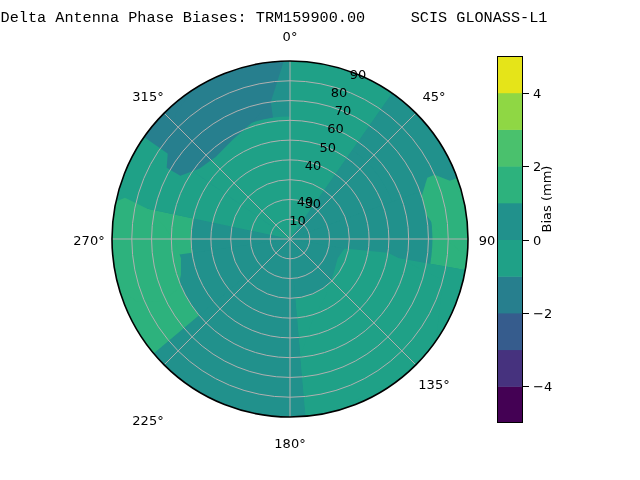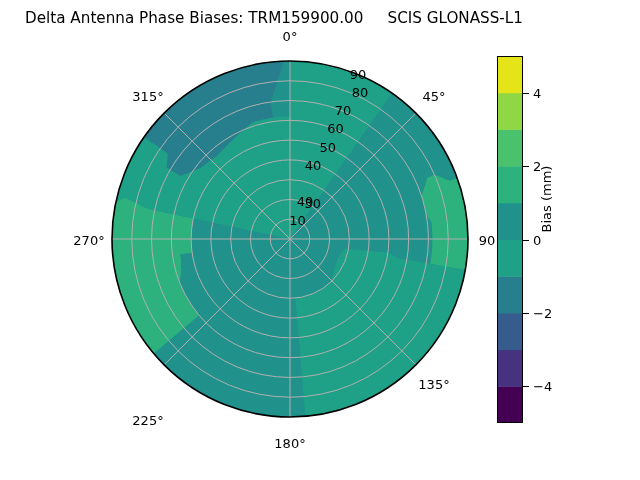--- a/index.html
+++ b/index.html
@@ -5,21 +5,21 @@
   html,body{margin:0;padding:0;}
   body{
     width:640px;height:480px;background:#ffffff;overflow:hidden;
     font-family:"DejaVu Sans","Liberation Sans",sans-serif;
     color:#000000;position:relative;
   }
   #figure{position:absolute;left:0;top:0;width:640px;height:480px;}
 
   #chart-title{
     position:absolute;left:0;top:8px;width:548px;text-align:center;
-    font-size:15.2px;line-height:20px;color:#000;white-space:pre;
+    font-size:15.2px;line-height:20px;color:#000;white-space:pre;font-family:Liberation Mono, monospace;
   }
 
   #polar-area{
     position:absolute;left:110px;top:59px;width:360px;height:360px;
   }
   #polar-svg{display:block;width:360px;height:360px;}
 
   .angle-label{
     position:absolute;font-size:13px;color:#000;white-space:nowrap;
   }
@@ -111,21 +111,21 @@
       <div class="angle-label" style="left: 148px; top: 96px; transform: translate(-50%, -50%);">315°</div>
     </div>
   <div id="radial-labels">
       <div class="angle-label" style="left: 297.569px; top: 212.728px; transform: translateX(-50%);">10</div>
       <div class="angle-label" style="left: 305.137px; top: 194.455px; transform: translateX(-50%);">40</div>
       <div class="angle-label" style="left: 312.706px; top: 176.183px; transform: translateX(-50%); margin-top: 20px;">30</div>
       <div class="angle-label" style="left: 313px; top: 157.911px; transform: translateX(-50%);">40</div>
       <div class="angle-label" style="left: 327.843px; top: 139.639px; transform: translateX(-50%);">50</div>
       <div class="angle-label" style="left: 335.412px; top: 121.366px; transform: translateX(-50%);">60</div>
       <div class="angle-label" style="left: 342.98px; top: 103px; transform: translateX(-50%);">70</div>
-      <div class="angle-label" style="left: 360px; top: 84.8217px; transform: translateX(-50%); text-align: center;">80</div>
+      <div class="angle-label" style="left: 339px; top: 84.8217px; transform: translateX(-50%); text-align: center;">80</div>
       <div class="angle-label" style="left: 358.118px; top: 66.5494px; transform: translateX(-50%);">90</div>
     </div>
 
   <div id="colorbar-wrap">
     <svg id="colorbar-svg" viewBox="0 0 26 367" preserveAspectRatio="none">
         <rect x="0" y="330.3" width="26" height="37.2" fill="#440154"></rect>
         <rect x="0" y="293.6" width="26" height="37.2" fill="#46327e"></rect>
         <rect x="0" y="256.9" width="26" height="37.2" fill="#365c8d"></rect>
         <rect x="0" y="220.2" width="26" height="37.2" fill="#277f8e"></rect>
         <rect x="0" y="183.5" width="26" height="37.2" fill="#1fa187"></rect>

